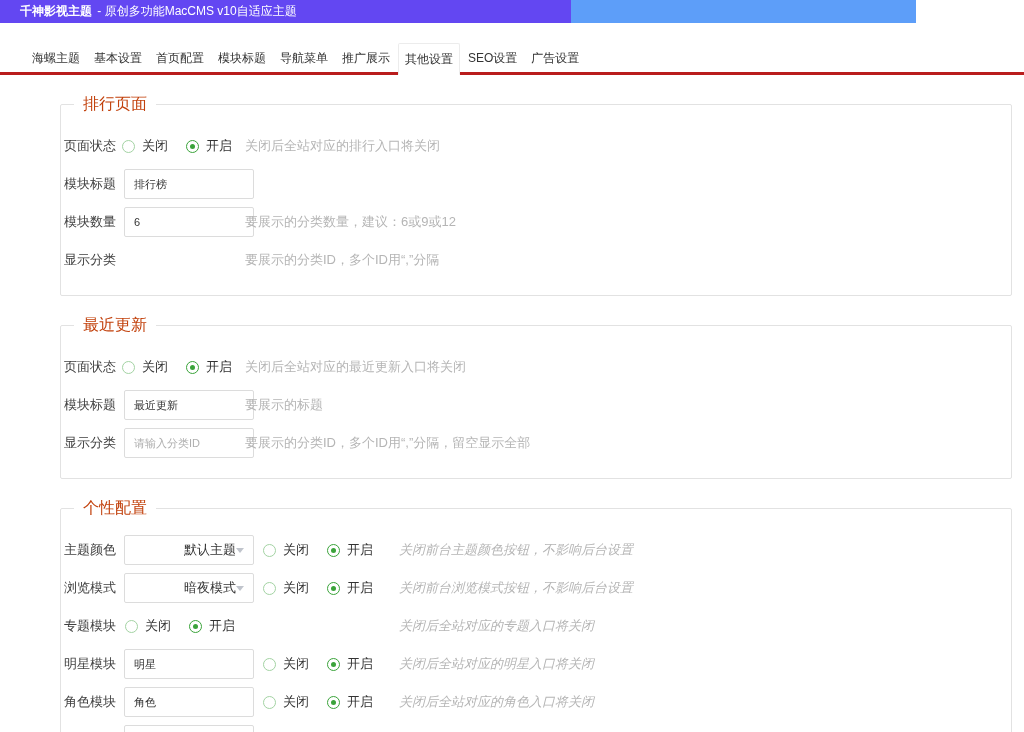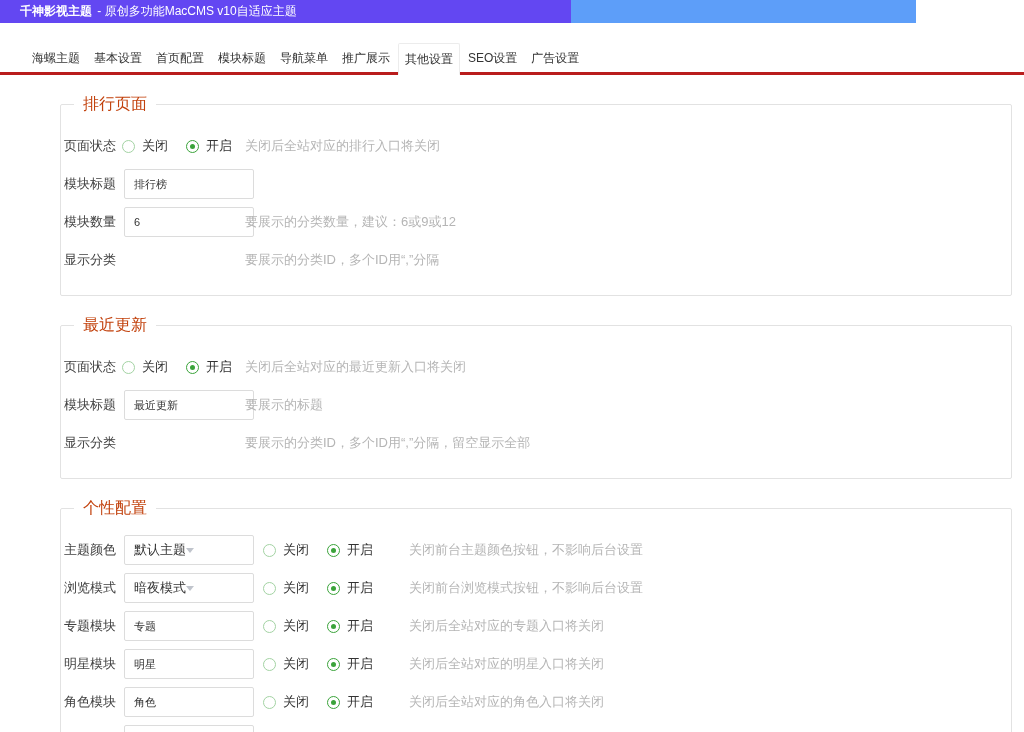--- a/index.html
+++ b/index.html
@@ -44,21 +44,21 @@
   .inp{
     margin-left:8px;width:130px;height:30px;box-sizing:border-box;
     border:1px solid #dcdcdc;border-radius:2px;padding:0 9px;
     font-size:11px;color:#333;outline:none;background:#fff;
     font-family:"Liberation Sans","DejaVu Sans",sans-serif;
   }
   .inp::placeholder{color:#aeaeae;}
   .selectbox{
     margin-left:8px;width:130px;height:30px;box-sizing:border-box;
     border:1px solid #dcdcdc;border-radius:2px;padding:0 9px;background:#fff;
-    display:flex;align-items:center;justify-content:flex-start;
+    display:flex;align-items:center;justify-content:flex-end;
     font-size:13px;color:#333;cursor:pointer;
   }
   .caret{
     width:0;height:0;border-left:4px solid transparent;
     border-right:4px solid transparent;border-top:5px solid #c0c4cc;
   }
   .radio-group{display:flex;align-items:center;margin-left:6px;}
   .radio-group.after-box{margin-left:9px;}
   .radio{display:flex;align-items:center;margin-right:18px;font-size:13px;color:#333;cursor:pointer;}
   .rc{
@@ -66,21 +66,21 @@
     border:1px solid #a3d3a3;background:#fff;margin-right:7px;position:relative;
   }
   .radio.checked .rc{border-color:#3aa33a;}
   .radio.checked .rc::after{
     content:"";position:absolute;left:3px;top:3px;width:5px;height:5px;
     border-radius:50%;background:#3aa33a;
   }
   .help{
     position:absolute;left:184px;font-size:13px;color:#b5b5b5;white-space:nowrap;
   }
-  .help-far{left:348px;}
+  .help-far{left:338px;font-style:italic;}
 </style>
 </head>
 <body>
 
 <div class="titlebar">
   <div class="titlebar-left">
     <b>千神影视主题</b>
     <span>- 原创多功能MacCMS v10自适应主题</span>
   </div>
   <div class="titlebar-right"></div>
@@ -152,20 +152,21 @@
   </div>
 
   <div class="row">
     <span class="lbl">模块标题</span>
     <input class="inp" value="最近更新" style="">
     <span class="help">要展示的标题</span>
   </div>
 
   <div class="row">
     <span class="lbl">显示分类</span>
+    <input class="inp" placeholder="请输入分类ID" style="">
     <span class="help">要展示的分类ID，多个ID用“,”分隔，留空显示全部</span>
   </div>
 </fieldset>
 
 <fieldset class="sec">
   <legend>个性配置</legend>
 
   <div class="row">
     <span class="lbl">主题颜色</span>
     <div class="selectbox">
@@ -199,21 +200,20 @@
       <label class="radio checked">
         <span class="rc"></span>
         <span>开启</span>
       </label>
     </div>
     <span class="help help-far">关闭前台浏览模式按钮，不影响后台设置</span>
   </div>
 
   <div class="row">
     <span class="lbl">专题模块</span>
-    <input class="inp" value="专题" style="">
     <div class="radio-group after-box">
       <label class="radio">
         <span class="rc"></span>
         <span>关闭</span>
       </label>
       <label class="radio checked">
         <span class="rc"></span>
         <span>开启</span>
       </label>
     </div>

